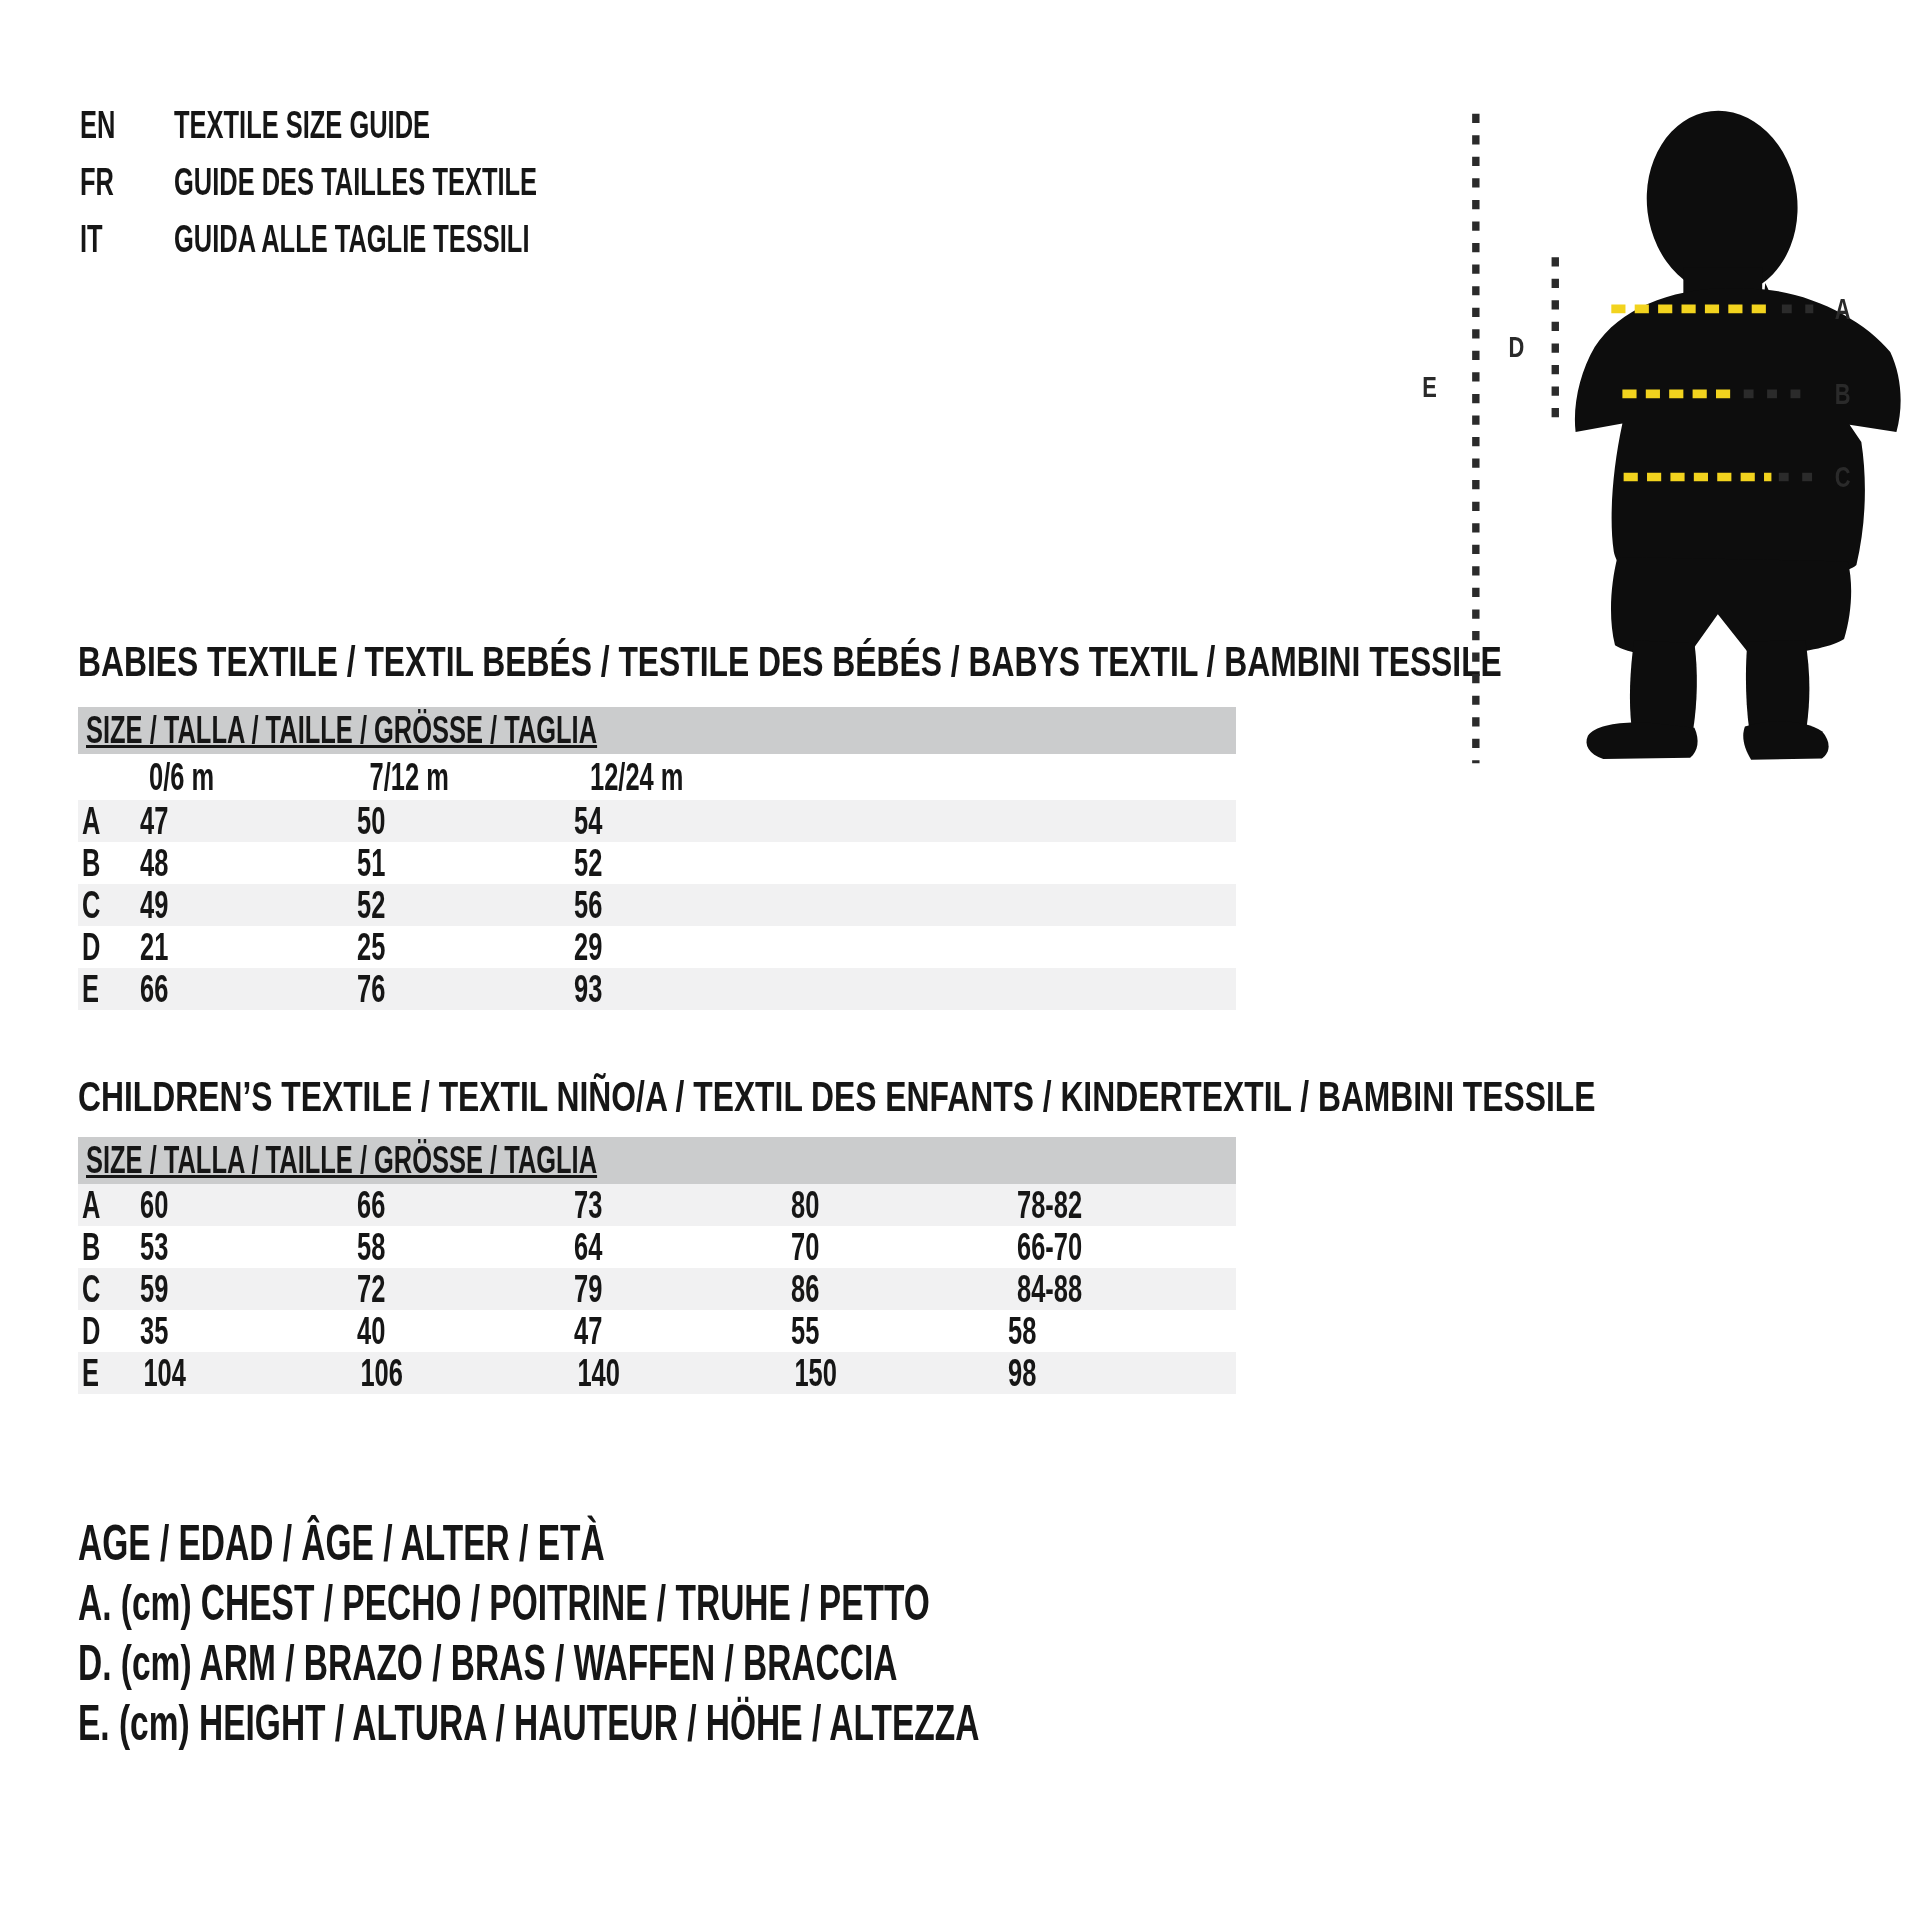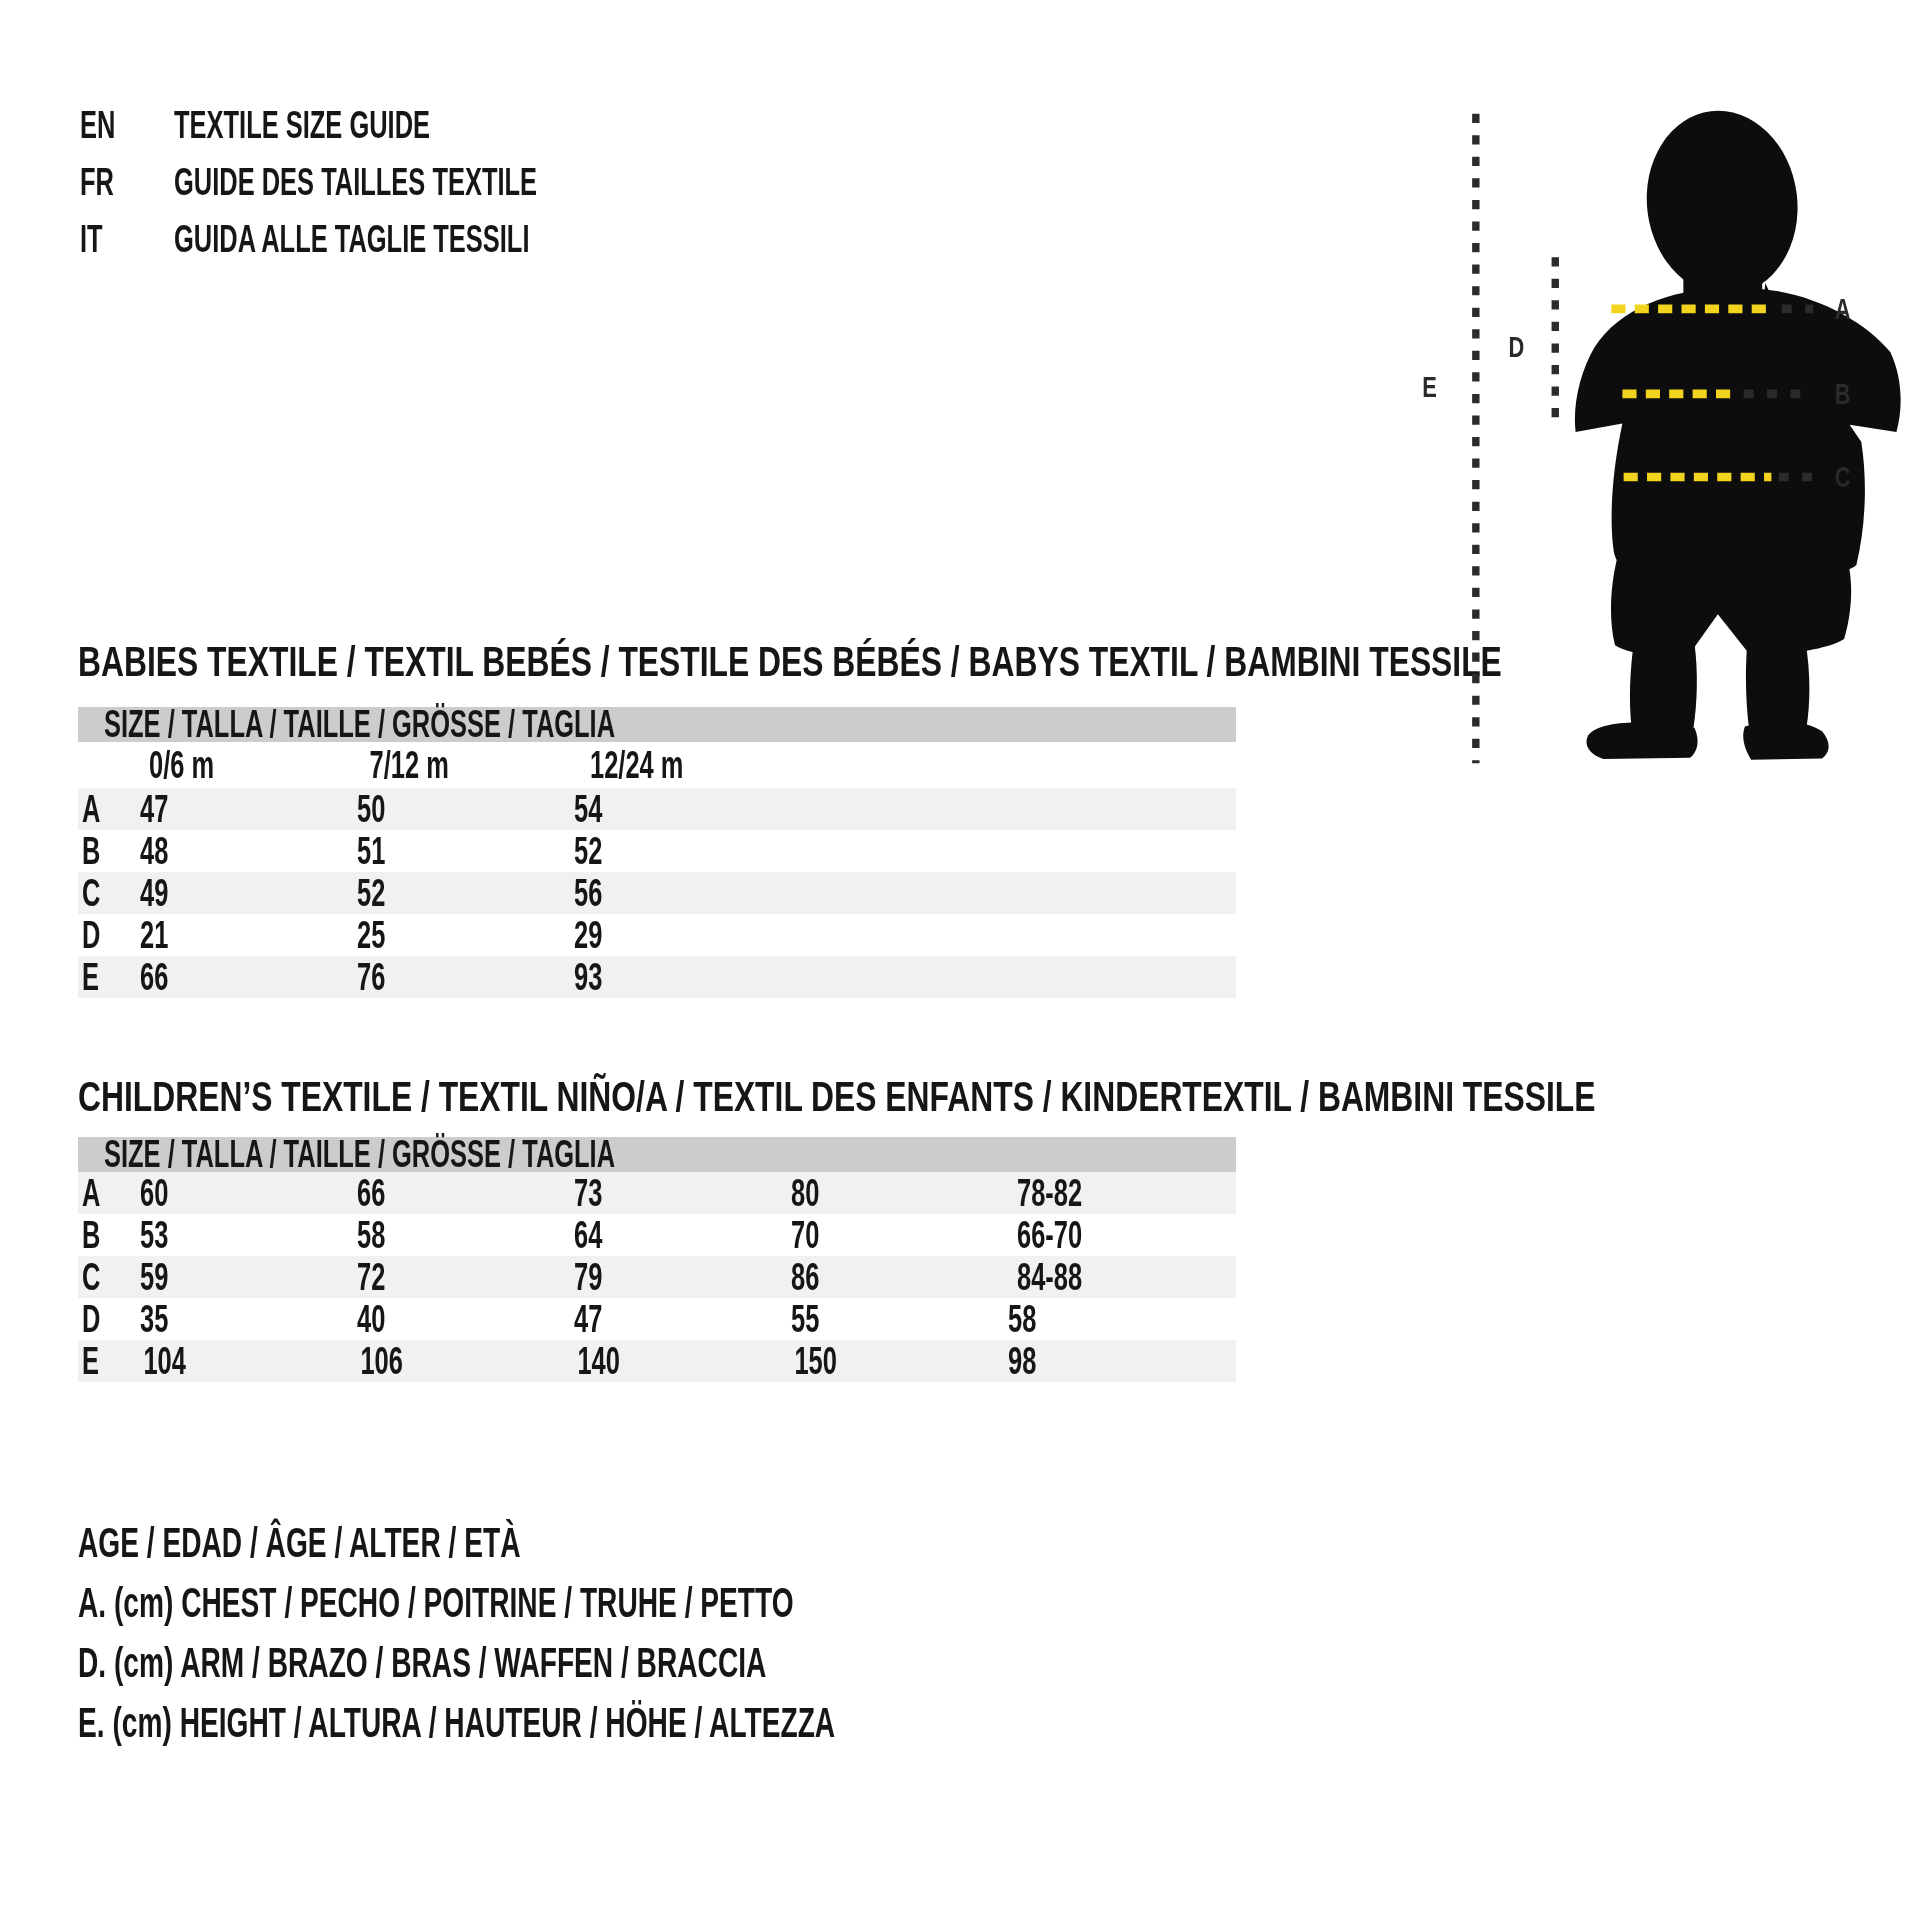--- a/index.html
+++ b/index.html
@@ -27,34 +27,35 @@
   
   .shead { font-size:43px; line-height:47px; }
   #h-babies   { left:78px; top:638px; }
   #h-children { left:78px; top:1073px; }
 
   
   .sztable { width:1158px; }
   #t-babies   { left:78px; top:707px; }
   #t-children { left:78px; top:1137px; }
   .sizebar {
-    height:35px; background:#cbcccd;
+    height:47px; background:#cbcccd;
     display:flex; align-items:center;
-    padding-left:26px; box-sizing:border-box;
+    padding-left:8px; box-sizing:border-box;
     font-size:38px;
+    text-decoration:underline;
   }
   .colrow { height:46px; display:flex; align-items:center; font-size:38px; }
   .drow   { height:42px; display:flex; align-items:center; font-size:38px; }
   .stripe { background:#f1f1f2; }
   .rlab { width:55px; flex:0 0 55px; padding-left:3.7px; box-sizing:border-box; }
   .cell { width:217px; flex:0 0 217px; }
 
   
   .legend { left:78px; top:1513px; }
-  .legrow { height:60px; display:flex; align-items:center; font-size:42px; }
+  .legrow { height:60px; display:flex; align-items:center; font-size:50px; }
 
   
   #diagram { left:1405px; top:86px; width:521px; height:702px; }
 </style>
 </head>
 <body>
 
 <div class="abs langs">
   <div class="lrow">
     <span class="lcode"><span class="cd">EN</span></span>

